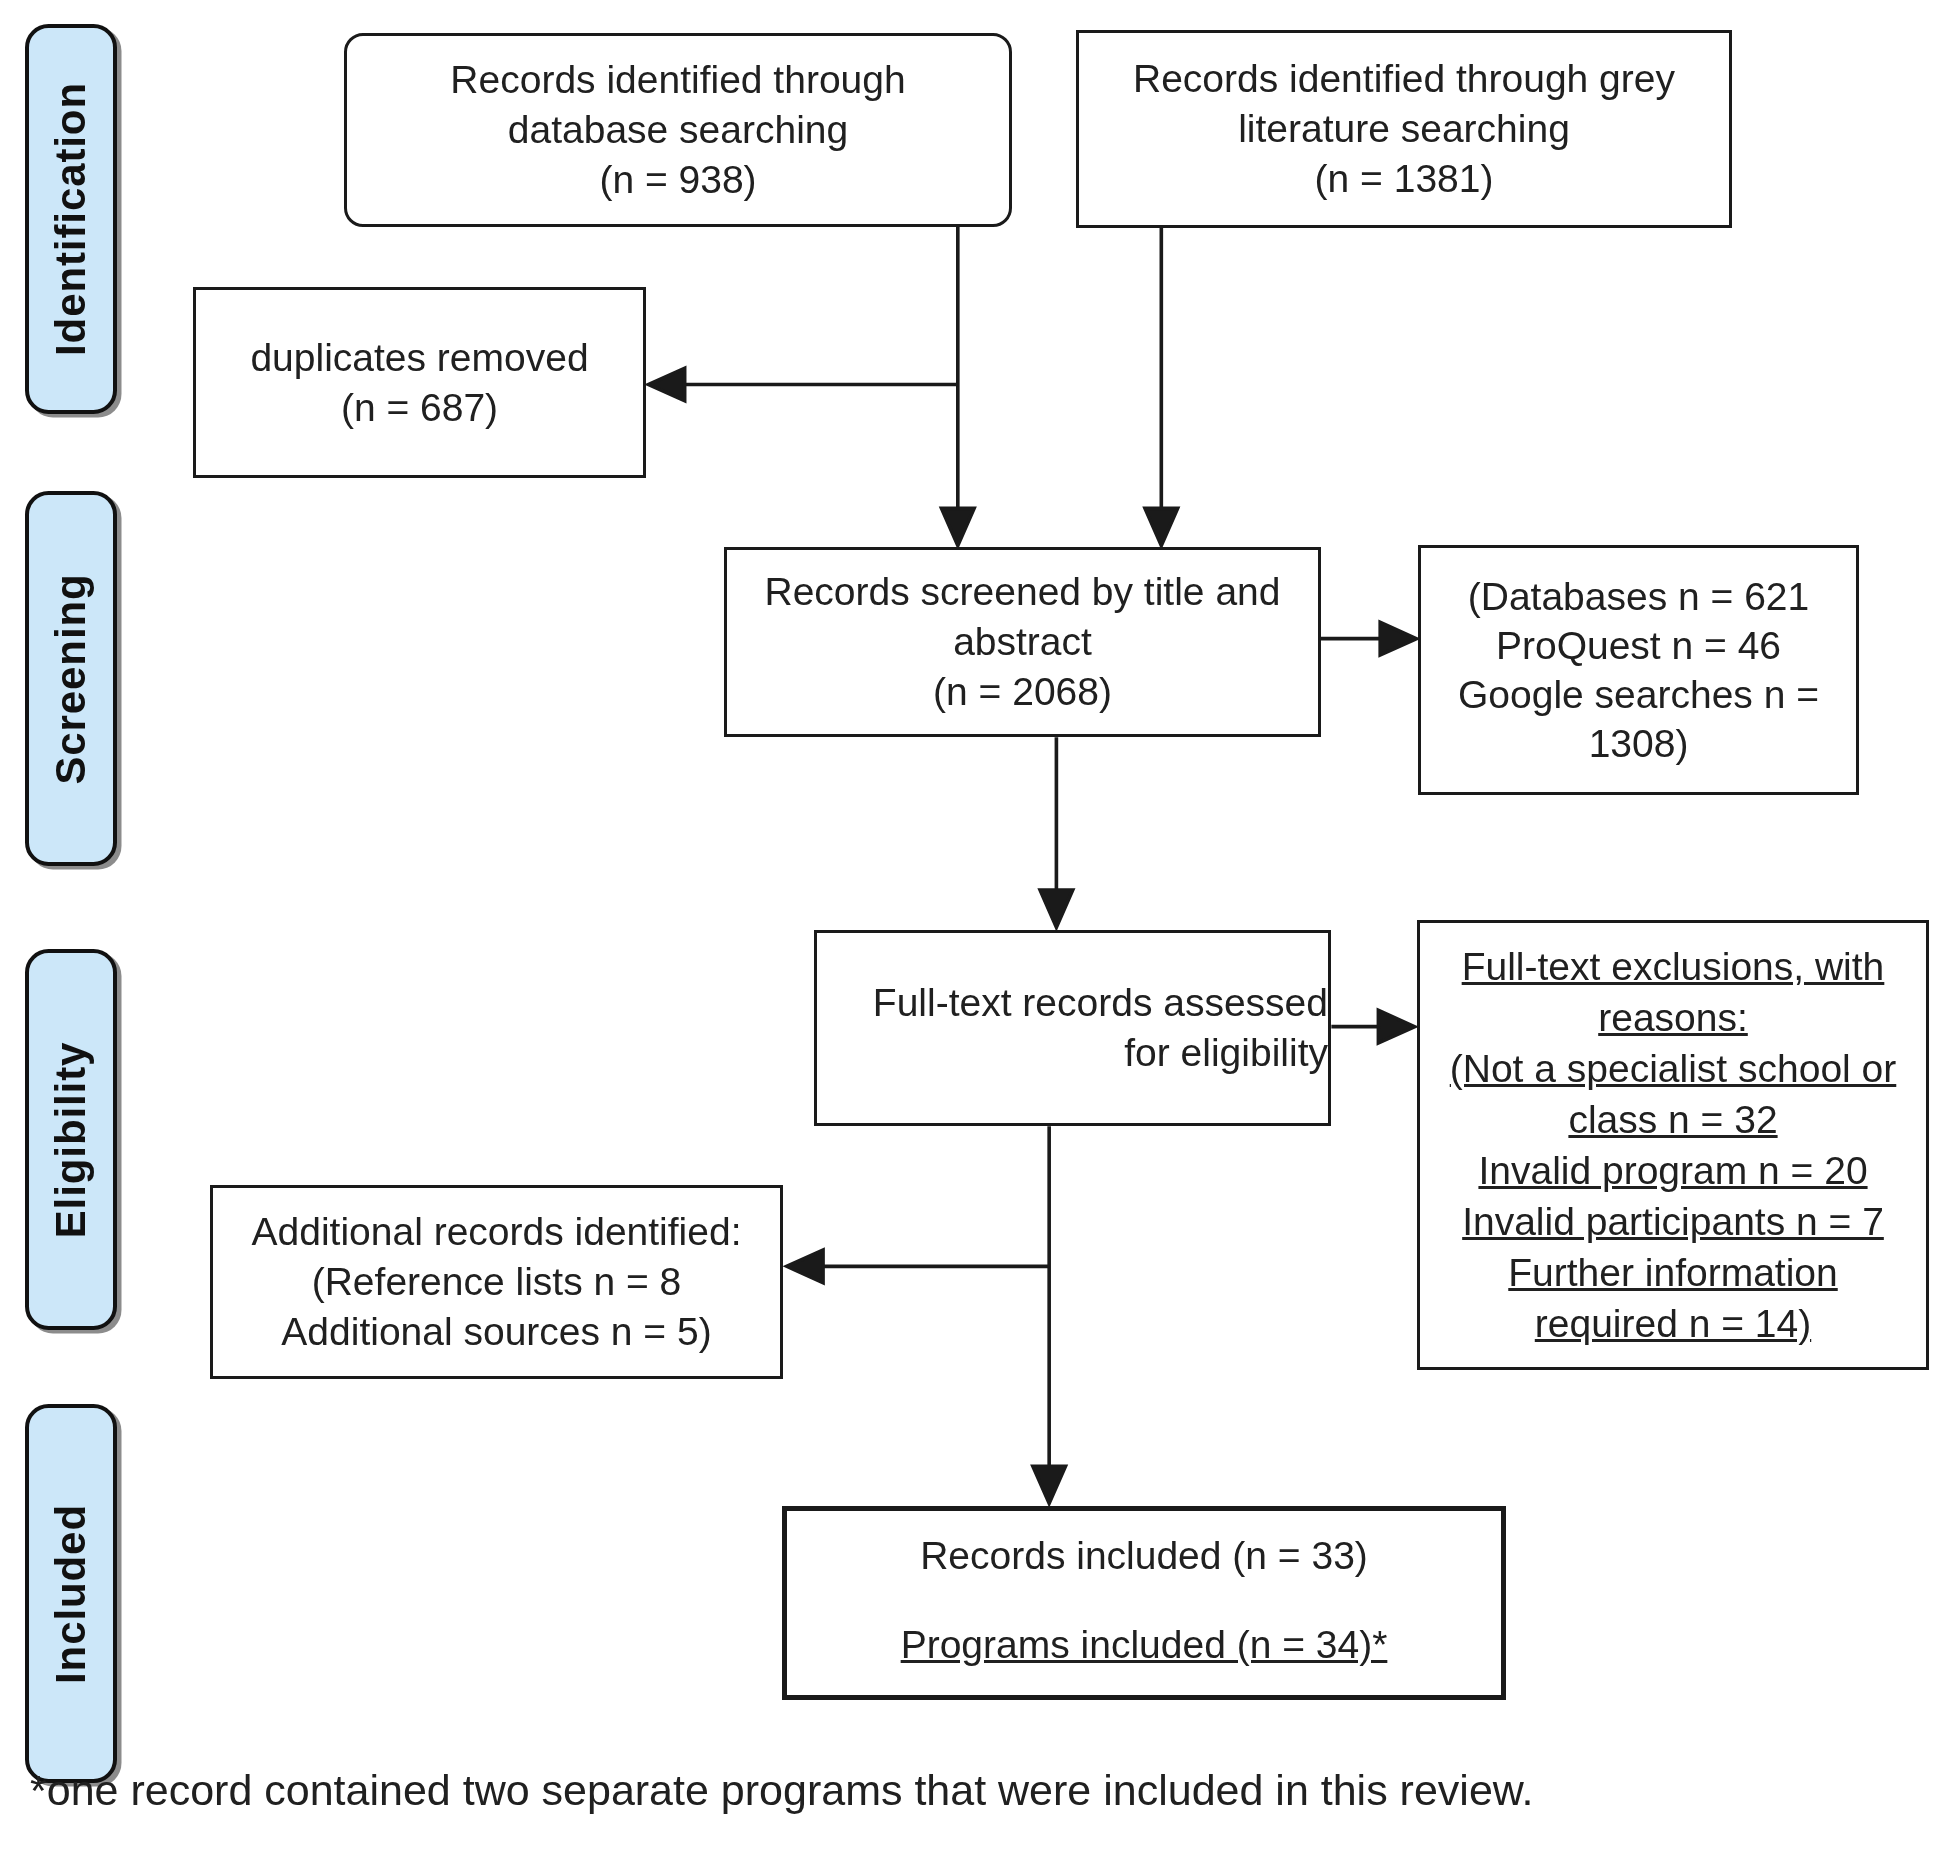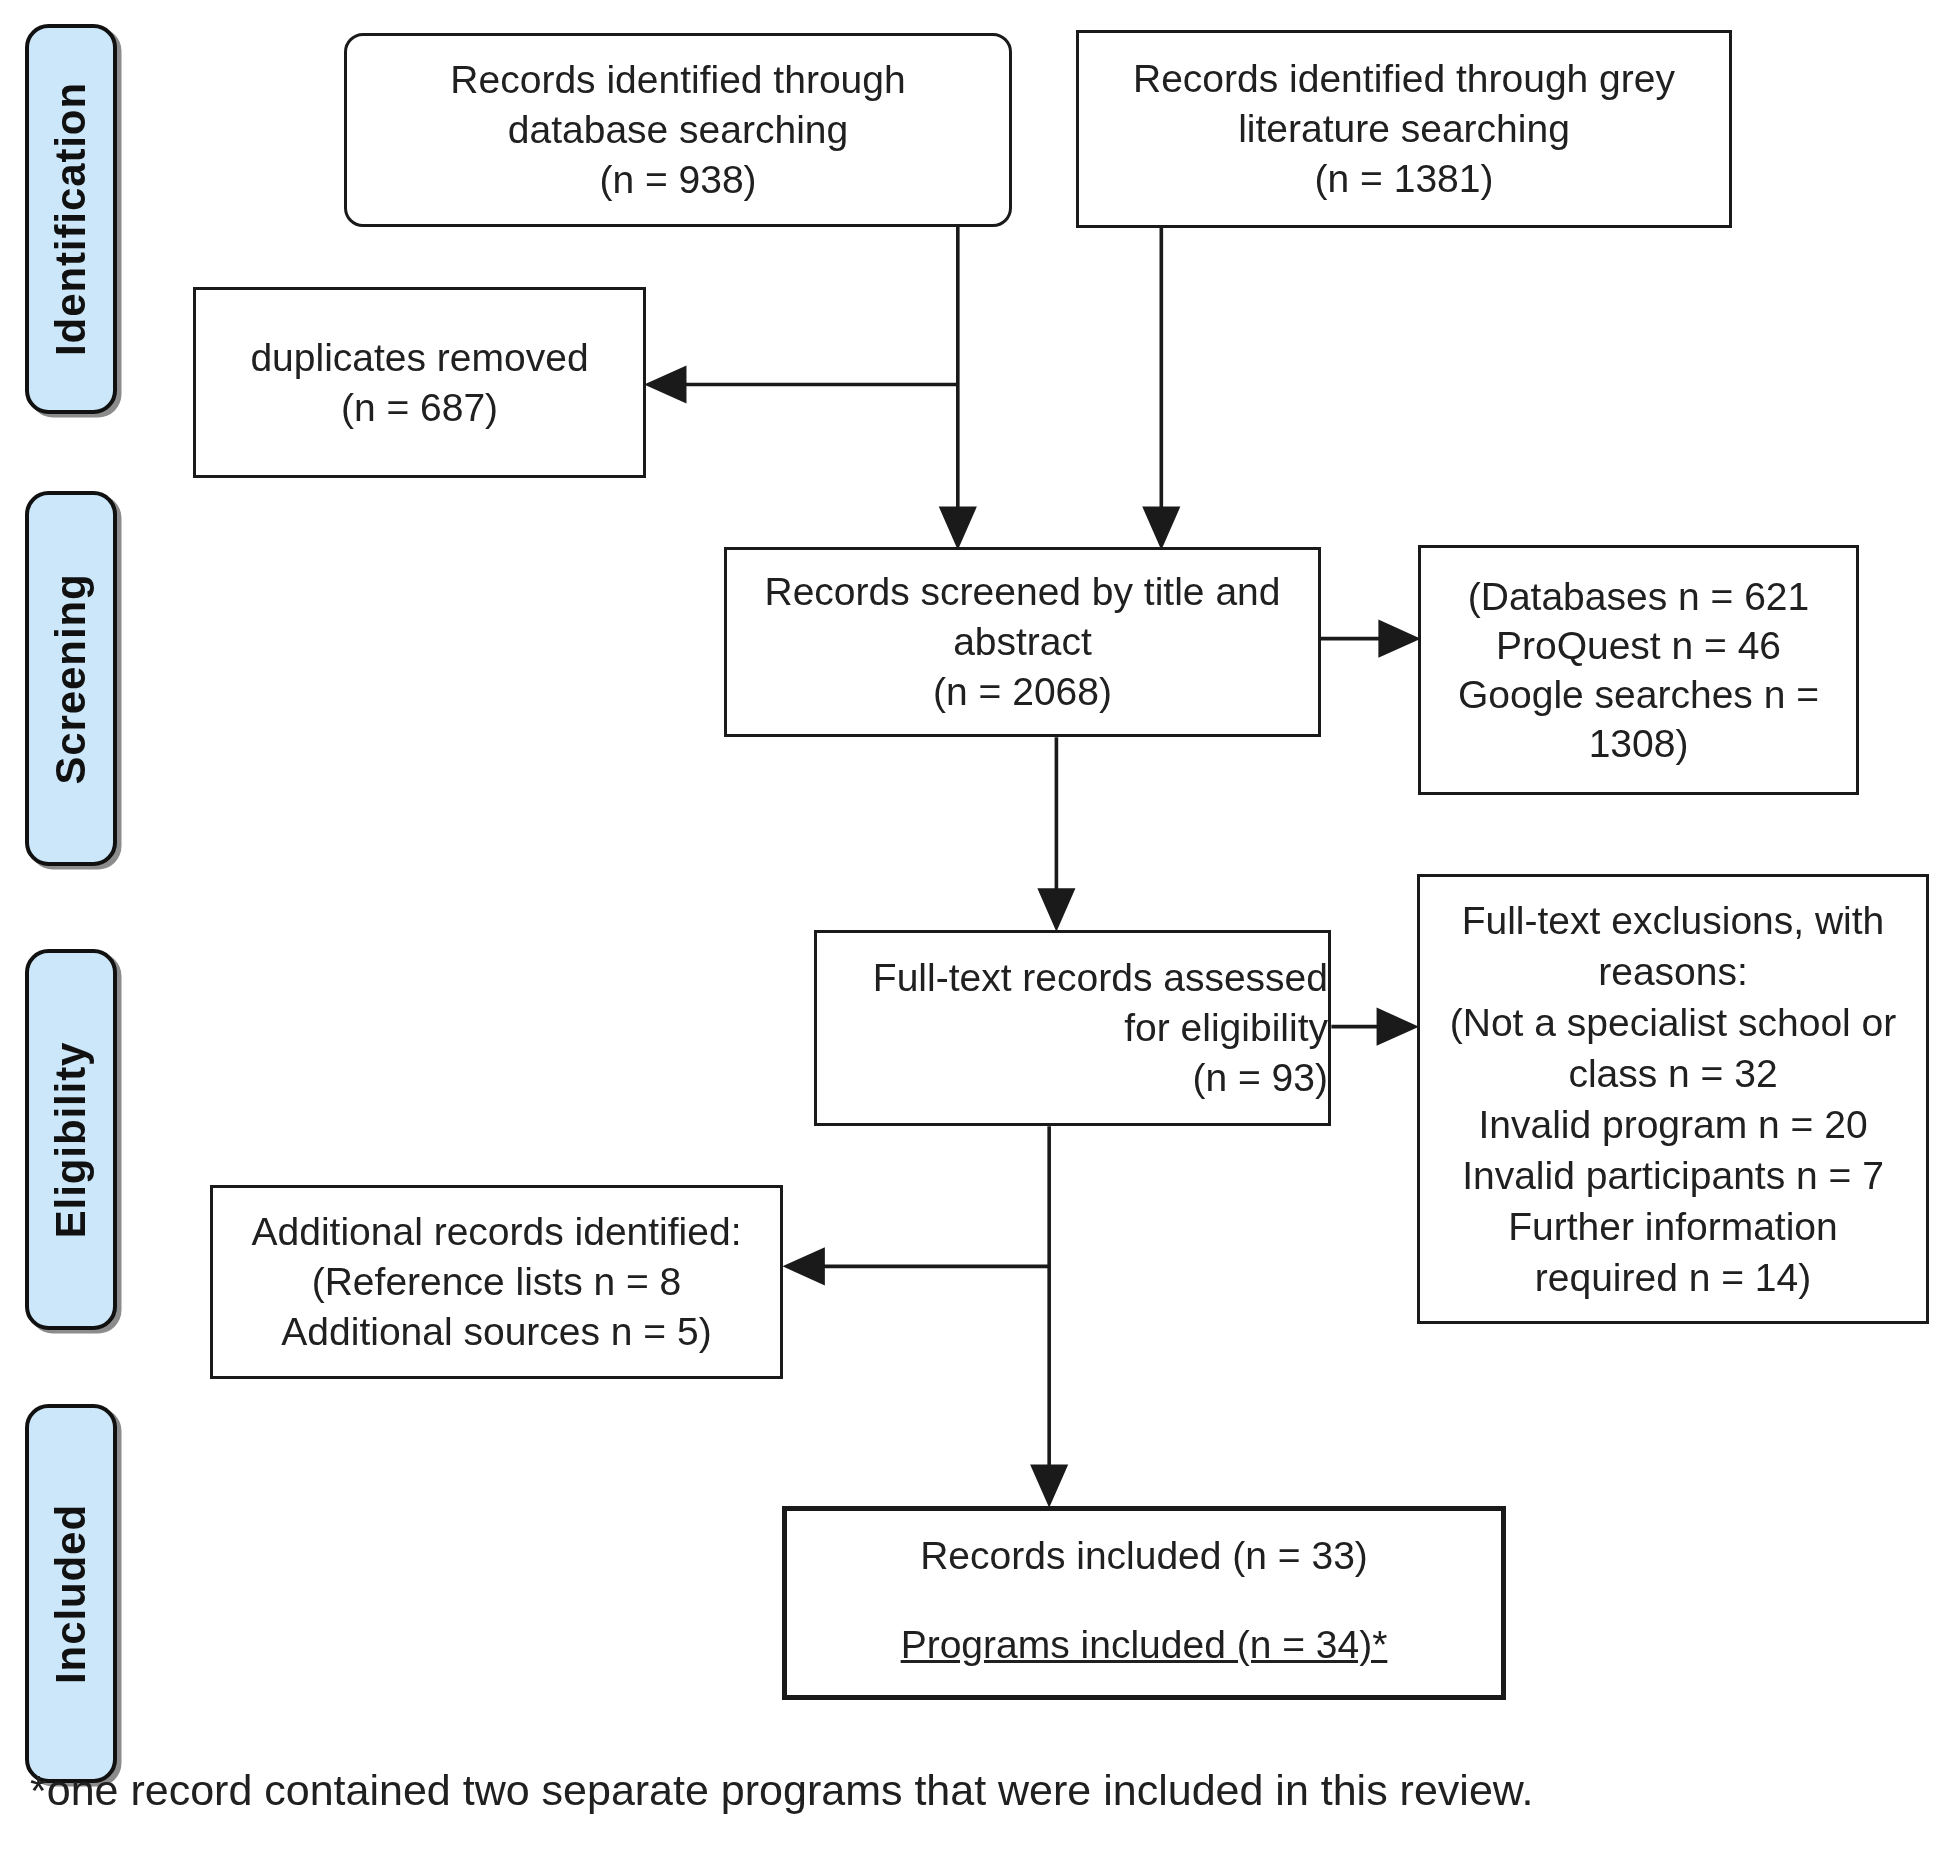--- a/index.html
+++ b/index.html
@@ -94,24 +94,23 @@
 
   <div class="flow-box" style="left:1418px;top:545px;width:441px;height:250px;line-height:49px;">
     <div class="ln">(Databases n = 621</div>
     <div class="ln">ProQuest n = 46</div>
     <div class="ln">Google searches n = 1308)</div>
   </div>
 
   <div class="flow-box" style="left:814px;top:930px;width:517px;height:196px;text-align:right;">
     <div class="ln">Full-text records assessed</div>
     <div class="ln">for eligibility</div>
-    <div class="ln">(n = 93)</div>
   </div>
 
-  <div class="flow-box" style="left:1417px;top:874px;width:512px;height:450px;line-height:51px;">
+  <div class="flow-box" style="left:1417px;top:920px;width:512px;height:450px;line-height:51px;text-decoration:underline;">
     <div class="ln">Full-text exclusions, with</div>
     <div class="ln">reasons:</div>
     <div class="ln">(Not a specialist school or</div>
     <div class="ln">class n = 32</div>
     <div class="ln">Invalid program n = 20</div>
     <div class="ln">Invalid participants n = 7</div>
     <div class="ln">Further information</div>
     <div class="ln">required n = 14)</div>
   </div>
 

